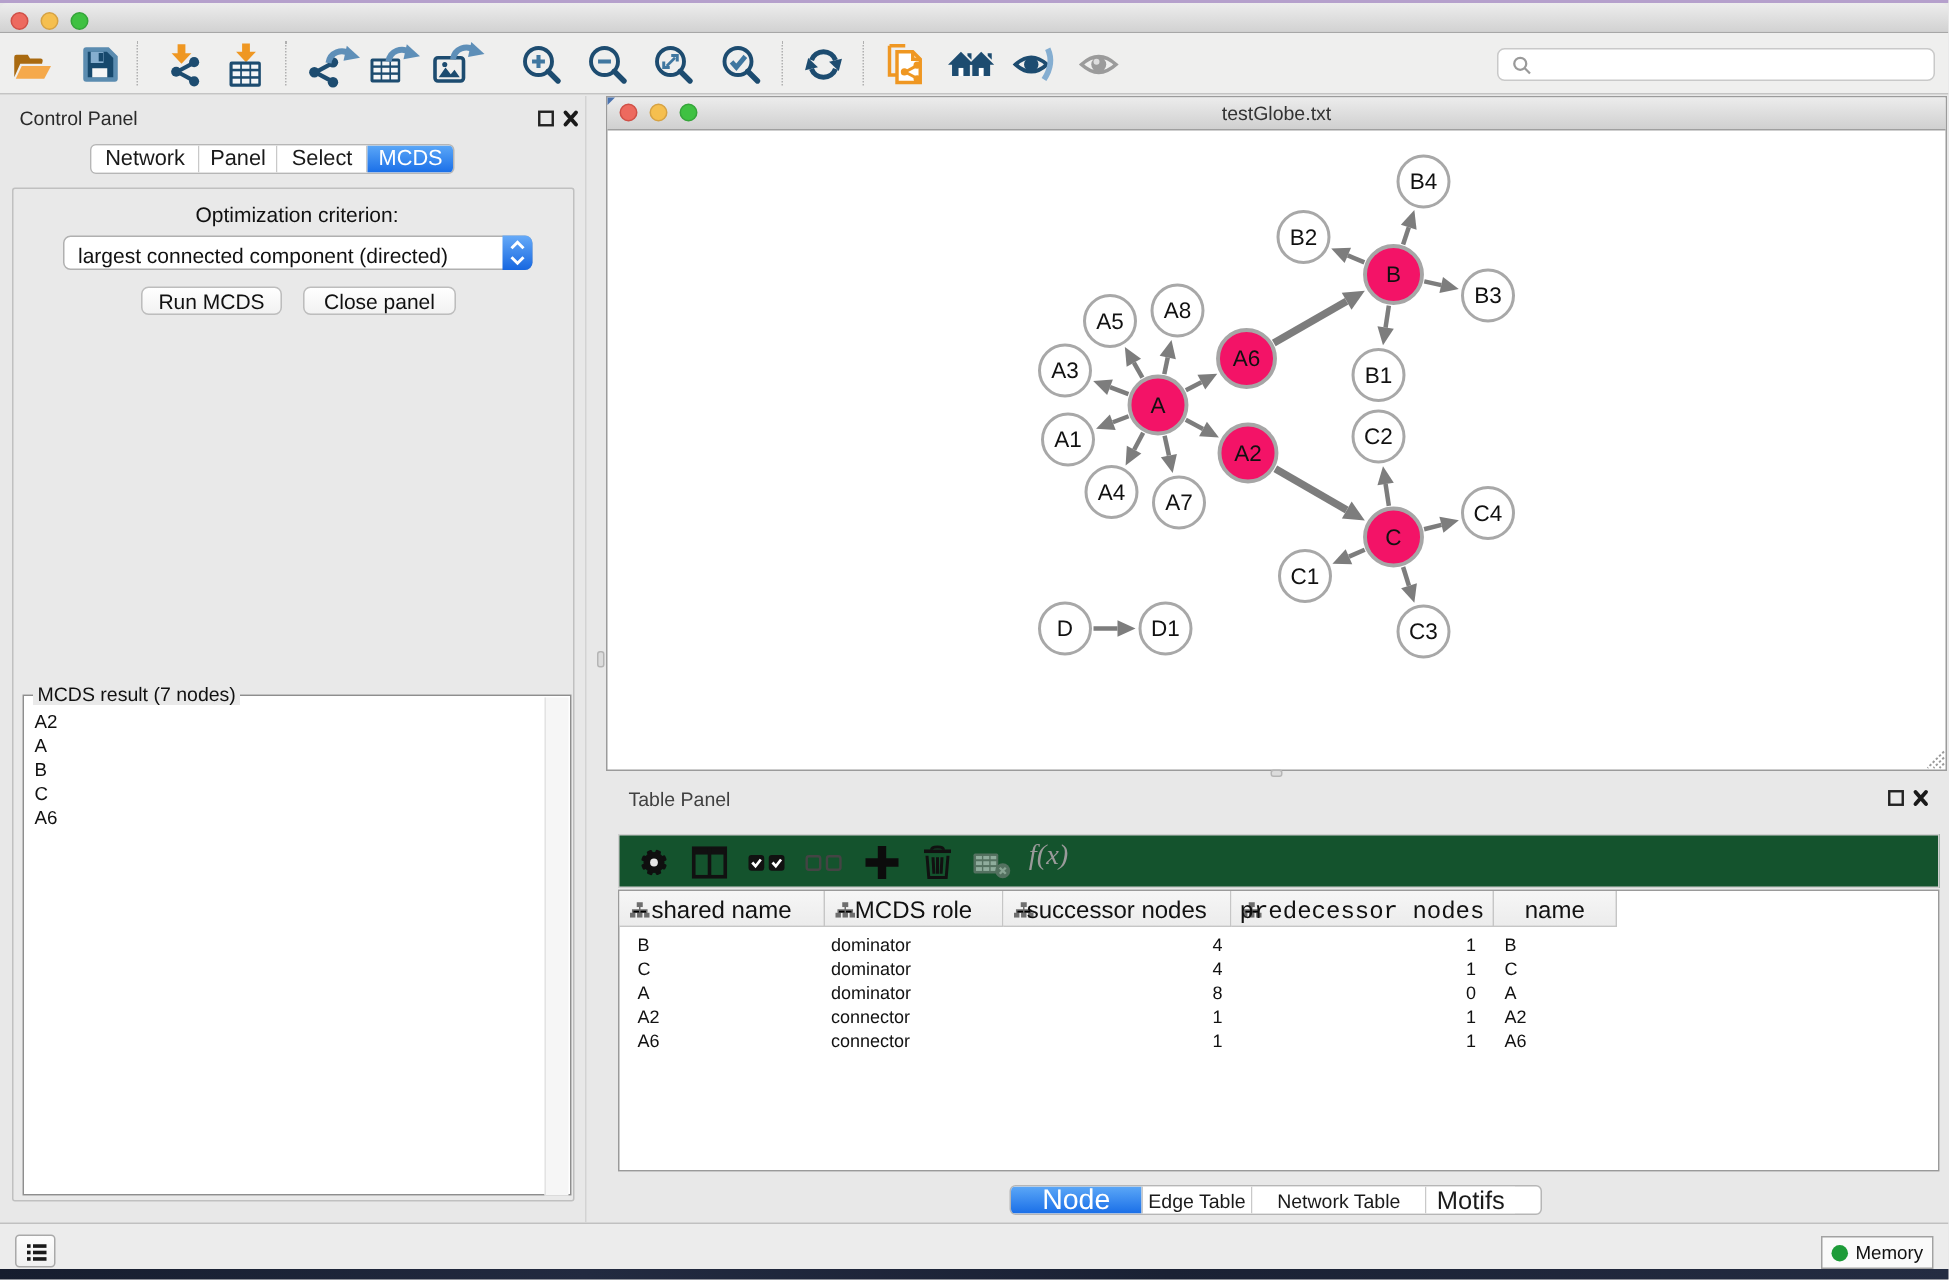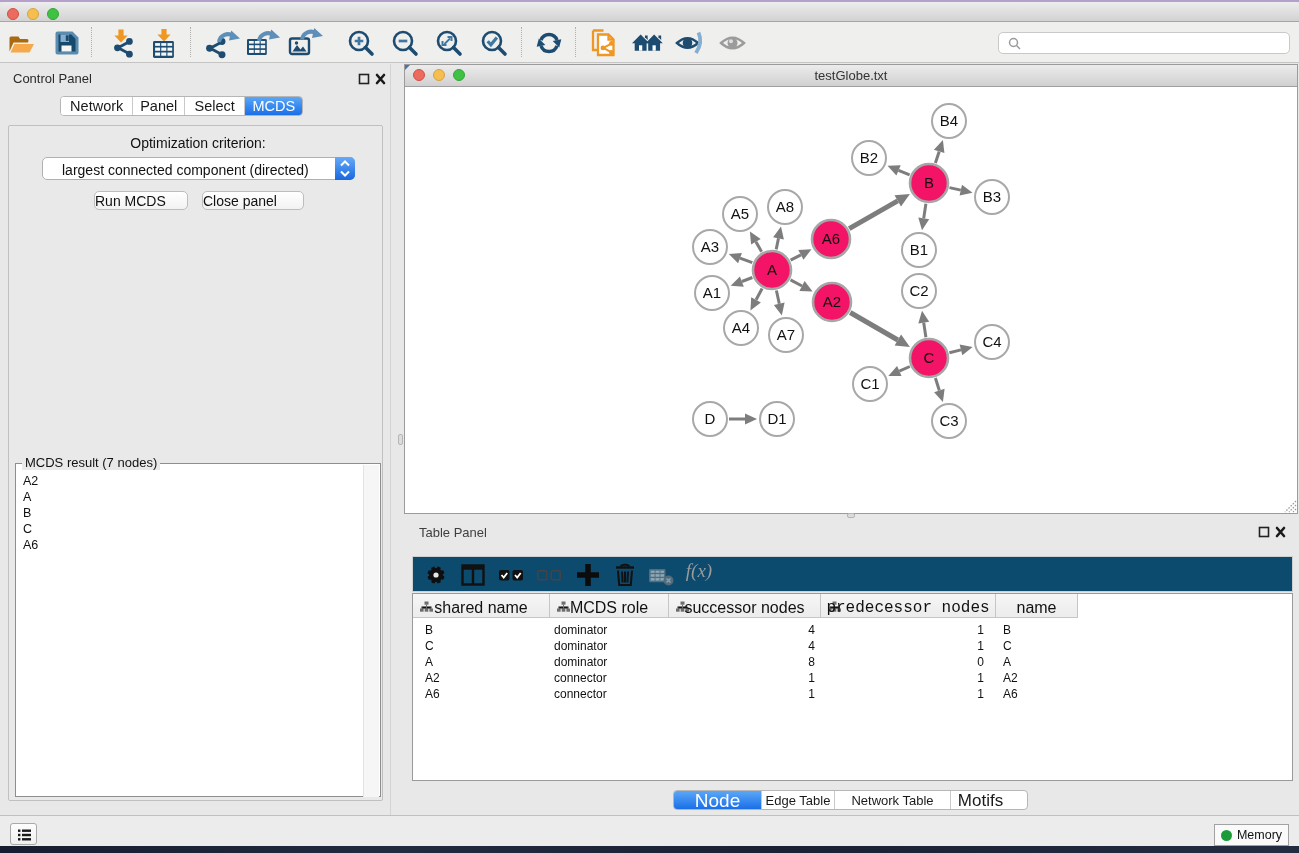--- a/index.html
+++ b/index.html
@@ -26,33 +26,33 @@
 .tabgrp { display:flex; height:20px; border:1px solid #b6b6b6; border-radius:4px; background:#fff; overflow:hidden; }
 .tabgrp .tab { font-size:14.5px; color:#1a1a1a; text-align:center; line-height:19px; border-right:1px solid #c9c9c9; background:#fff; }
 .tabgrp .tab:last-child { border-right:none; }
 .tabgrp .sel { background:linear-gradient(#5ba7f7,#1a6fe8); color:#fff; }
 
 #cpbox { left:8px; top:125px; width:375px; height:676px; background:#e9e9e9; border:1px solid #c0c0c0; border-radius:2px; }
 #combo { left:42px; top:157px; width:313px; height:23px; background:#fff; border:1px solid #b0b0b0; border-radius:5px; font-size:14px; color:#111; }
 #combo .btn { position:absolute; right:-1px; top:-1px; width:20px; height:23px; border-radius:0 5px 5px 0;
   background:linear-gradient(#66aaf8,#1767e0); }
 .macbtn { position:absolute; background:linear-gradient(#ffffff,#f2f2f2); border:1px solid #bdbdbd; border-radius:5px;
-  font-size:14px; color:#111; text-align:left; white-space:nowrap; }
+  font-size:14px; color:#111; text-align:center; white-space:nowrap; }
 
 #mcds { left:15px; top:463px; width:366px; height:334px; border:1px solid #8e8e8e; background:#fff; }
 #mcds .legend { position:absolute; left:6px; top:-9px; background:#e9e9e9; padding:0 3px; font-size:13px; color:#111; }
 #mcds .items { position:absolute; left:7px; top:9px; font-size:12.5px; color:#111; line-height:16px; }
 #mcds .sb { position:absolute; right:1px; top:1px; width:16px; height:332px; background:#f6f6f6; border-left:1px solid #e3e3e3; }
 
 #netwin { left:404px; top:64px; width:894px; height:450px; background:#fff; border:1px solid #9b9b9b; }
 #nw-title { position:absolute; left:0; top:0; width:100%; height:22px; background:linear-gradient(#ececec,#d0d0d0); border-bottom:1px solid #9f9f9f; }
 #nw-title .t { position:absolute; width:100%; top:4px; text-align:center; font-size:13px; color:#333; }
 
 #tp-title { left:419px; top:525px; font-size:13px; color:#404040; }
-#tptool { left:412px; top:556px; width:881px; height:36px; background:#0c4a6e; border:1px solid #cfcfcf; }
+#tptool { left:412px; top:556px; width:881px; height:36px; background:#14532d; border:1px solid #cfcfcf; }
 #tbl { left:412px; top:593px; width:881px; height:188px; background:#fff; border:1px solid #9a9a9a; }
 .hdr { position:absolute; top:0; height:24px; background:linear-gradient(#f6f6f6,#ececec); border-right:1px solid #c6c6c6; border-bottom:1px solid #c6c6c6; font-size:16px; color:#111; }
 .hdr span { position:absolute; width:100%; text-align:center; top:5px; }
 .cell { position:absolute; font-size:12px; color:#111; }
 
 #statusbar { left:0; top:815px; width:1299px; height:31px; background:#ececec; border-top:1px solid #c0c0c0; }
 .iconbtn { position:absolute; border:1px solid #a9a9a9; border-radius:3px; background:linear-gradient(#fdfdfd,#f0f0f0); }
 svg { position:absolute; overflow:visible; }
 </style></head><body>
 
@@ -231,21 +231,21 @@
 <div class="abs tabgrp" style="left:60px;top:96px;width:243px;">
   <div class="tab" style="width:73px">Network</div>
   <div class="tab" style="width:52px">Panel</div>
   <div class="tab" style="width:61px">Select</div>
   <div class="tab sel" style="width:57px">MCDS</div>
 </div>
 
 <div class="abs" id="cpbox"></div>
 <div class="abs" style="left:0;top:135px;width:396px;text-align:center;font-size:14px;color:#111;">Optimization criterion:</div>
 <div class="abs" id="combo">
-    <span style="position:absolute;left:19px;top:4px;text-align:center;">largest connected component (directed)</span>
+    <span style="position:absolute;left:9px;top:4px;text-align:center;">largest connected component (directed)</span>
   <div class="btn">
       <svg width="20" height="23" viewBox="0 0 20 23">
         <path d="M6 8.5 L10 4.5 L14 8.5" fill="none" stroke="#fff" stroke-width="2"></path>
         <path d="M6 14.5 L10 18.5 L14 14.5" fill="none" stroke="#fff" stroke-width="2"></path>
       </svg>
     </div>
 </div>
 <div class="abs macbtn" style="left:94px;top:191px;width:94px;height:19px;line-height:18px;">Run MCDS</div>
 <div class="abs macbtn" style="left:202px;top:191px;width:102px;height:19px;line-height:18px;">Close panel</div>
 

